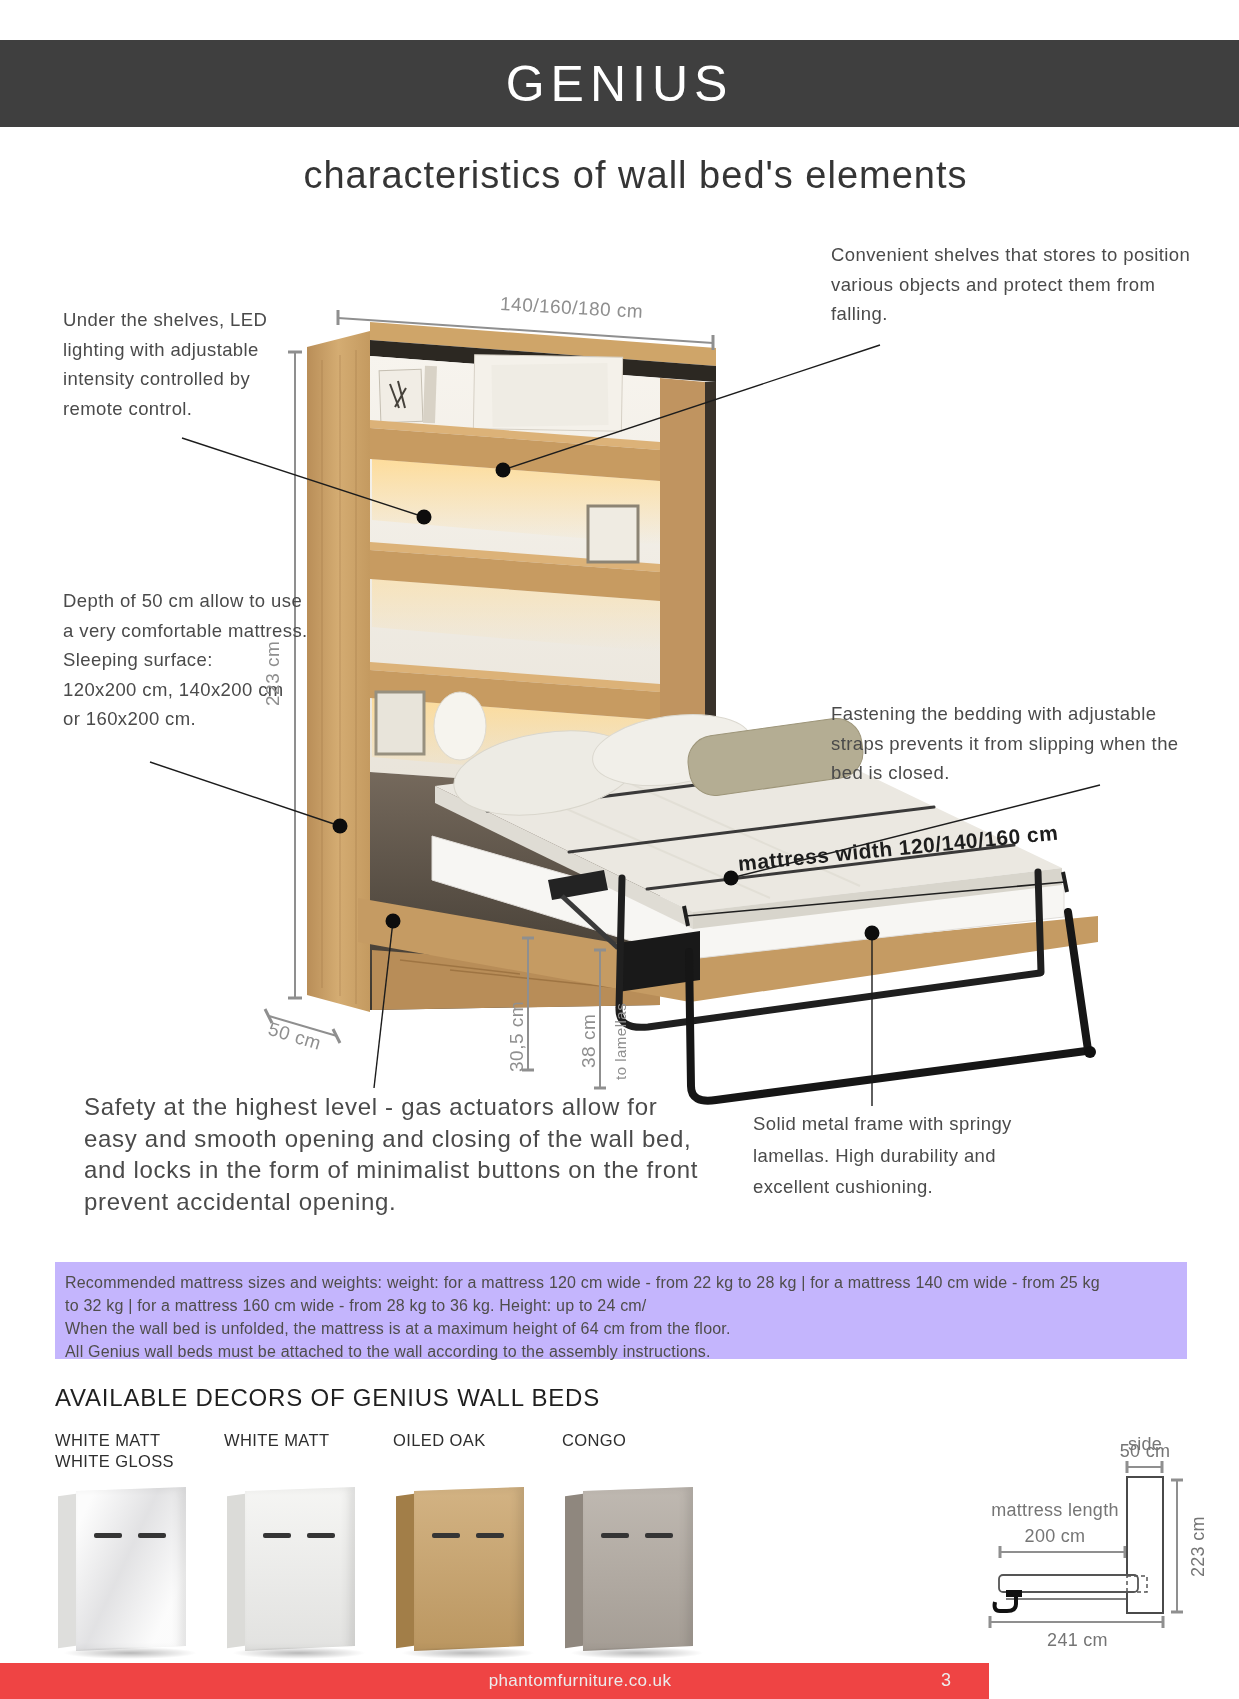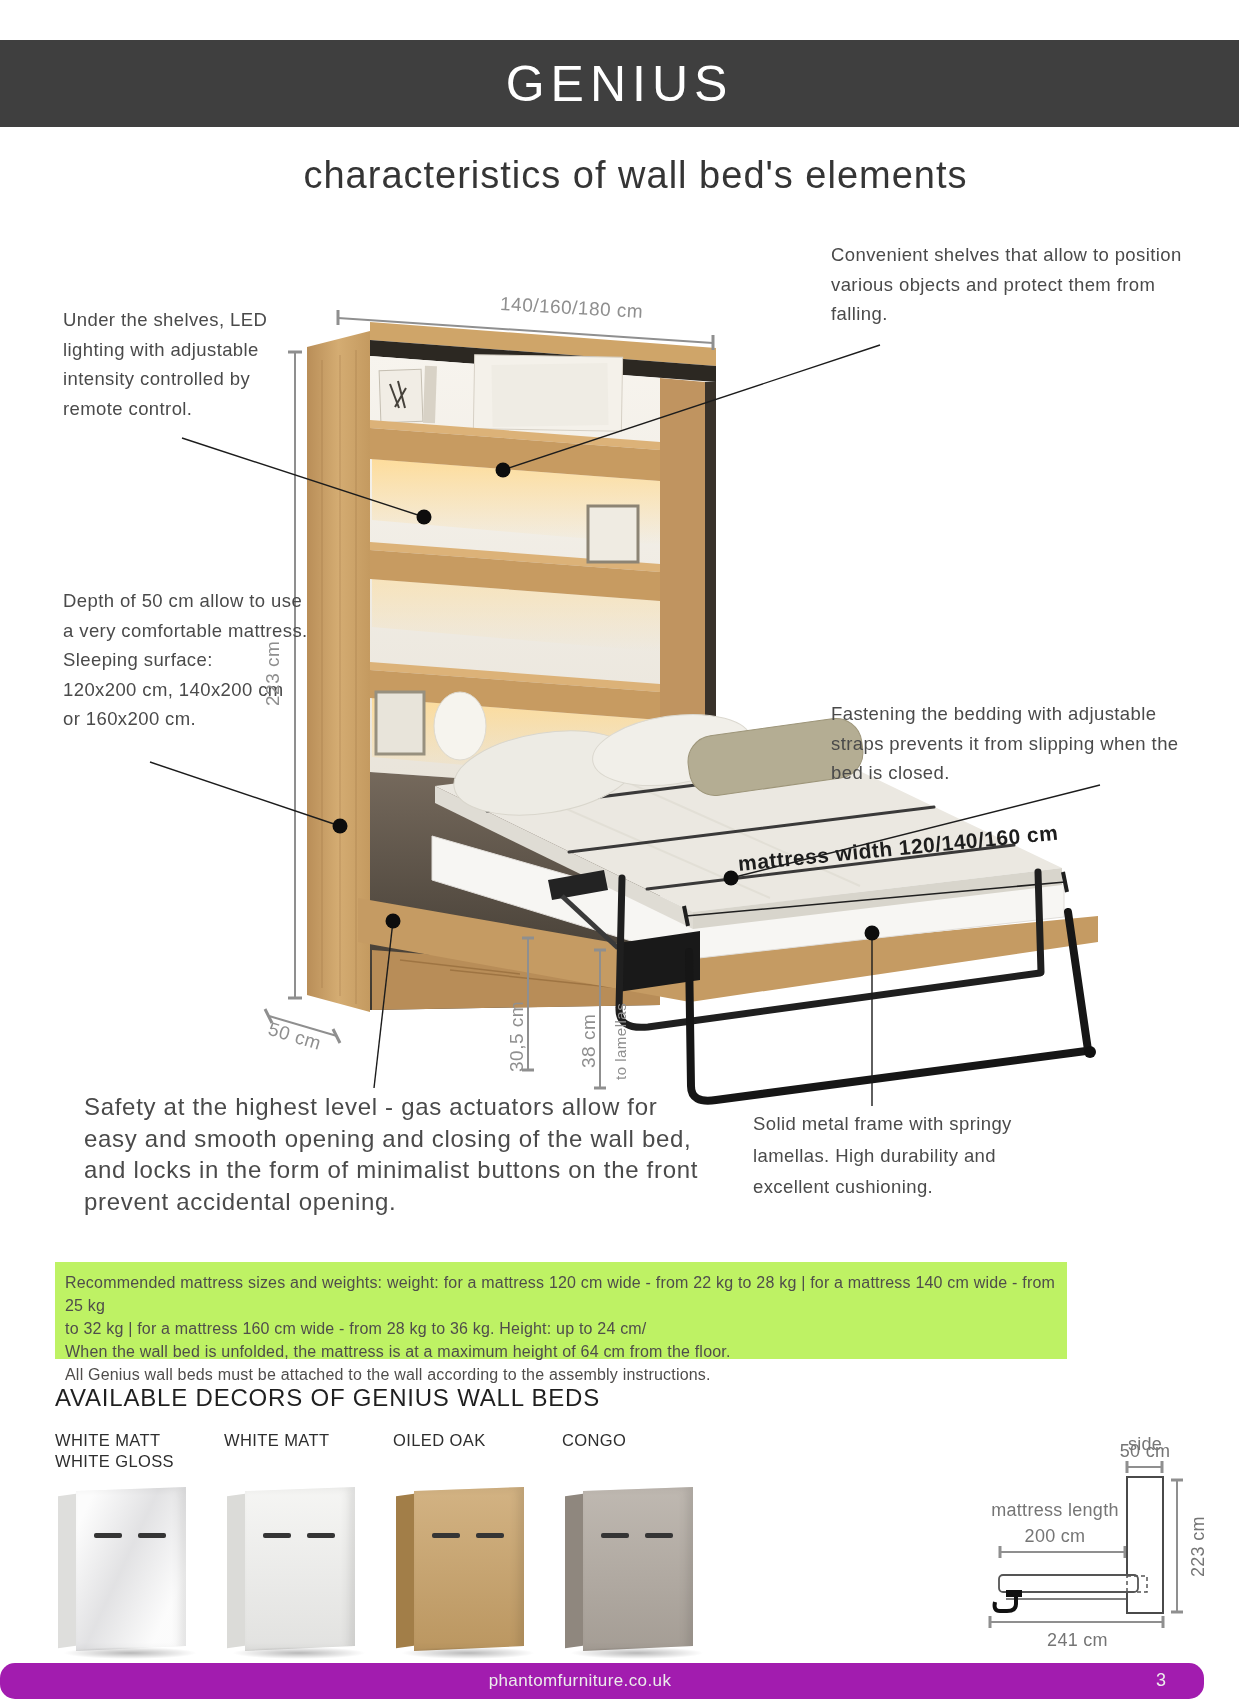--- a/index.html
+++ b/index.html
@@ -17,41 +17,41 @@
   .note{position:absolute;font-size:18.5px;line-height:29.5px;color:#4a4a4a;
         letter-spacing:.4px;white-space:pre-line;}
   .note-lg{font-size:24px;line-height:31.5px;letter-spacing:.7px;}
   
   .dim{position:absolute;font-size:19px;color:#8f8f8f;letter-spacing:.5px;white-space:nowrap;}
   .rot{transform-origin:0 0;}
   .dim-dark{color:#1d1d1d;font-weight:600;font-size:21px;}
   .sdim{position:absolute;font-size:18px;color:#757575;letter-spacing:.3px;white-space:nowrap;}
   .ctr{text-align:center;}
   
-  .infobox{position:absolute;left:55px;top:1262px;width:1012px;height:97px;background:#bef264;}
+  .infobox{position:absolute;left:55px;top:1262px;width:1132px;height:97px;background:#c4b5fd;}
   .infobox p{margin:0;padding:9px 0 0 10px;font-size:16px;line-height:23px;color:#4f4d4b;
              letter-spacing:.2px;white-space:pre-line;}
   
   .decors-h{position:absolute;left:55px;top:1384px;margin:0;font-size:24px;font-weight:500;
             color:#1f1f1f;letter-spacing:.8px;}
   .decor-row{position:absolute;left:55px;top:1430px;width:860px;display:flex;}
   .decor-col{width:169px;}
   .decor-label{height:56px;font-size:16.5px;line-height:21px;letter-spacing:.4px;color:#2e2e2e;
                white-space:pre-line;}
   .sw{position:relative;width:150px;height:170px;}
   .sw-side{position:absolute;left:3px;top:9px;width:18px;height:152px;transform:skewY(-8deg);}
   .sw-front{position:absolute;left:21px;top:1px;width:110px;height:164px;
             clip-path:polygon(0 2.5%,100% 0,100% 97%,0 100%);
             box-shadow:inset -6px 0 10px rgba(0,0,0,.10);}
   .sw::after{content:'';position:absolute;left:8px;bottom:-3px;width:134px;height:12px;
              background:radial-gradient(ellipse at center, rgba(0,0,0,.28), transparent 70%);}
   .hdl{position:absolute;top:46px;width:28px;height:5px;background:#353535;border-radius:2px;}
   .hdl-a{left:18px;} .hdl-b{left:62px;}
   
-  .footer{position:absolute;left:0;top:1663px;width:1204px;height:36px;background:#a21caf;border-radius:15px;}
+  .footer{position:absolute;left:0;top:1663px;width:989px;height:36px;background:#ef4444;}
   .footer .site{position:absolute;left:430px;top:8px;width:300px;text-align:center;
                 color:#ececec;font-size:17px;letter-spacing:.4px;}
   .footer .pg{position:absolute;right:38px;top:7px;color:#ececec;font-size:18px;}
 </style>
 </head>
 <body>
 
 <div class="page">
 
   <header class="titlebar">
@@ -213,21 +213,21 @@
 
   <div class="note" style="left:63px;top:305px;">Under the shelves, LED
 lighting with adjustable
 intensity controlled by
 remote control.</div>
   <div class="note" style="left:63px;top:554px;margin-top:32px;">Depth of 50 cm allow to use
 a very comfortable mattress.
 Sleeping surface:
 120x200 cm, 140x200 cm
 or 160x200 cm.</div>
-  <div class="note" style="left:831px;top:240px;">Convenient shelves that allow to position
+  <div class="note" style="left:831px;top:240px;">Convenient shelves that stores to position
 various objects and protect them from
 falling.</div>
   <div class="note" style="left:831px;top:699px;">Fastening the bedding with adjustable
 straps prevents it from slipping when the
 bed is closed.</div>
   <div class="note note-lg" style="left:84px;top:1091px;">Safety at the highest level - gas actuators allow for
 easy and smooth opening and closing of the wall bed,
 and locks in the form of minimalist buttons on the front
 prevent accidental opening.</div>
   <div class="note" style="left:753px;top:1108px;line-height:31.5px;">Solid metal frame with springy

